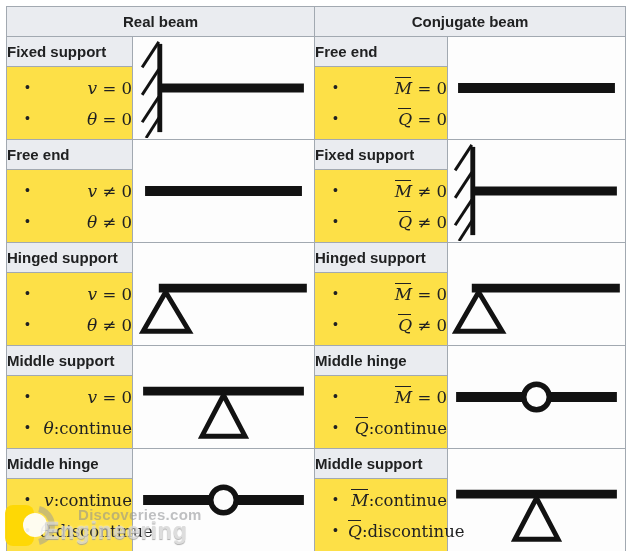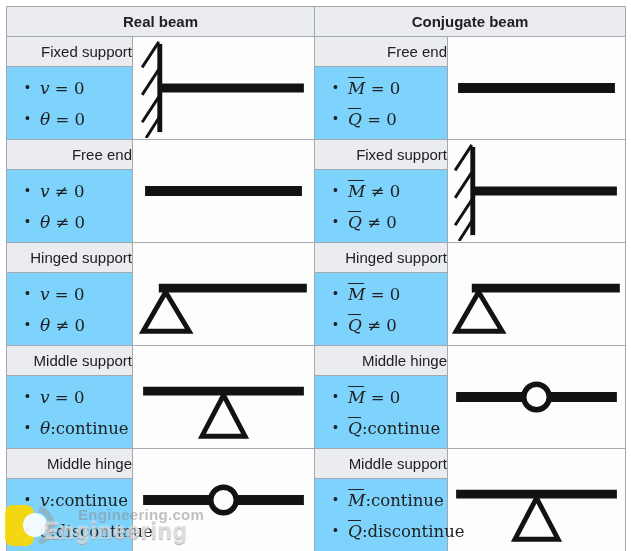--- a/index.html
+++ b/index.html
@@ -2,22 +2,22 @@
 <html><head>
 <meta charset="utf-8">
 <style>
   html,body{margin:0;padding:0;background:#fff;}
   .screen{position:relative;width:631px;height:551px;background:#ffffff;
           font-family:"Liberation Sans",sans-serif;color:#202122;overflow:hidden;}
   table.cbt{position:absolute;left:6px;top:6px;width:619px;border-collapse:collapse;
             table-layout:fixed;background:#f8f9fa;}
   table.cbt th, table.cbt td{border:1px solid #a2a9b1;padding:0;}
   .hdr{background:#eaecf0;font-weight:bold;font-size:15px;text-align:center;height:29px;}
-  .lbl{background:#eaecf0;font-weight:normal;font-size:15px;text-align:right;height:29px;}
-  .conds{background:#7dd3fc;vertical-align:top;height:71px;}
+  .lbl{background:#eaecf0;font-weight:bold;font-size:15px;text-align:left;height:29px;}
+  .conds{background:#fde047;vertical-align:top;height:71px;text-align:right;}
   .diag{background:#fdfdfd;vertical-align:middle;}
   .diag svg{display:block;width:100%;height:100px;}
   ul.clist{margin:10px 0 0 0;padding:0 0 0 18px;list-style:none;}
   li.cond{font-family:"DejaVu Serif",serif;font-size:17px;margin:0 0 10px 0;
           position:relative;padding-left:15px;white-space:nowrap;}
   li.cond::before{content:"\2022";position:absolute;left:0;top:2px;font-size:14px;
           color:#202122;font-family:"Liberation Sans",sans-serif;}
   .msym{font-style:italic;display:inline-block;position:relative;padding-top:3px;line-height:1.05;}
   .msym.ov::before{content:"";position:absolute;top:0;left:0;right:1px;border-top:1.6px solid #202122;}
   .msfx{font-size:16.5px;}
@@ -210,16 +210,16 @@
     </tr>
   </tbody>
     </table>
 
   <div class="watermark">
     <svg class="wm-logo" width="64" height="44" viewBox="0 0 64 44">
       <rect x="1" y="1" width="29" height="41" rx="8" fill="#ffd800"></rect>
       <circle cx="31" cy="21" r="12" fill="#ffffff"></circle>
       <path d="M35 5 a17 17 0 0 1 0 33" stroke="#9a9a9a" stroke-width="6" fill="none" opacity="0.55"></path>
     </svg>
-    <div class="wm-top">Engineering.com</div>
+    <div class="wm-top">Discoveries.com</div>
     <div class="wm-bottom">Engineering</div>
   </div>
 </div>
 
 </body></html>

